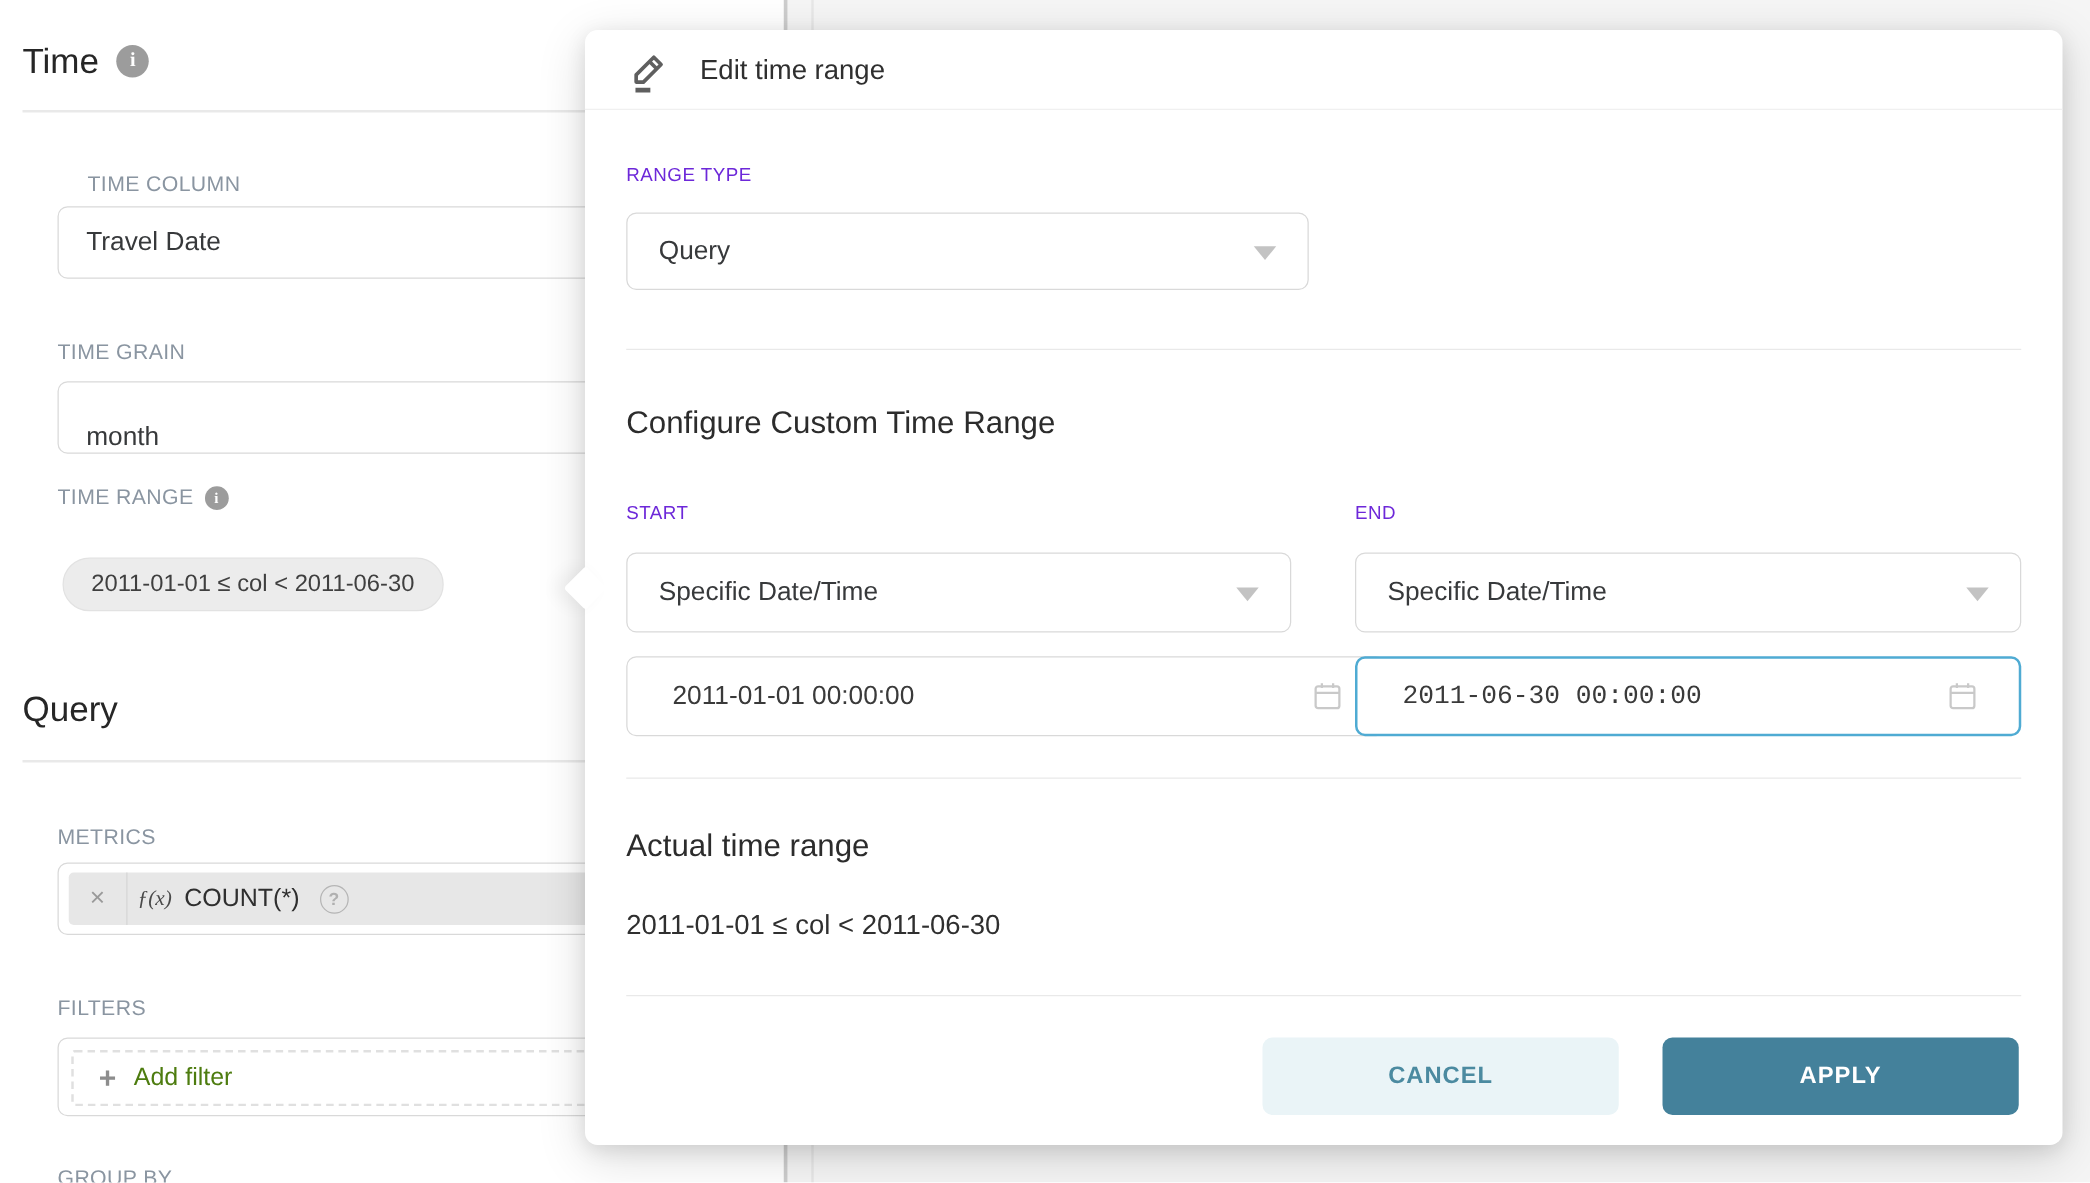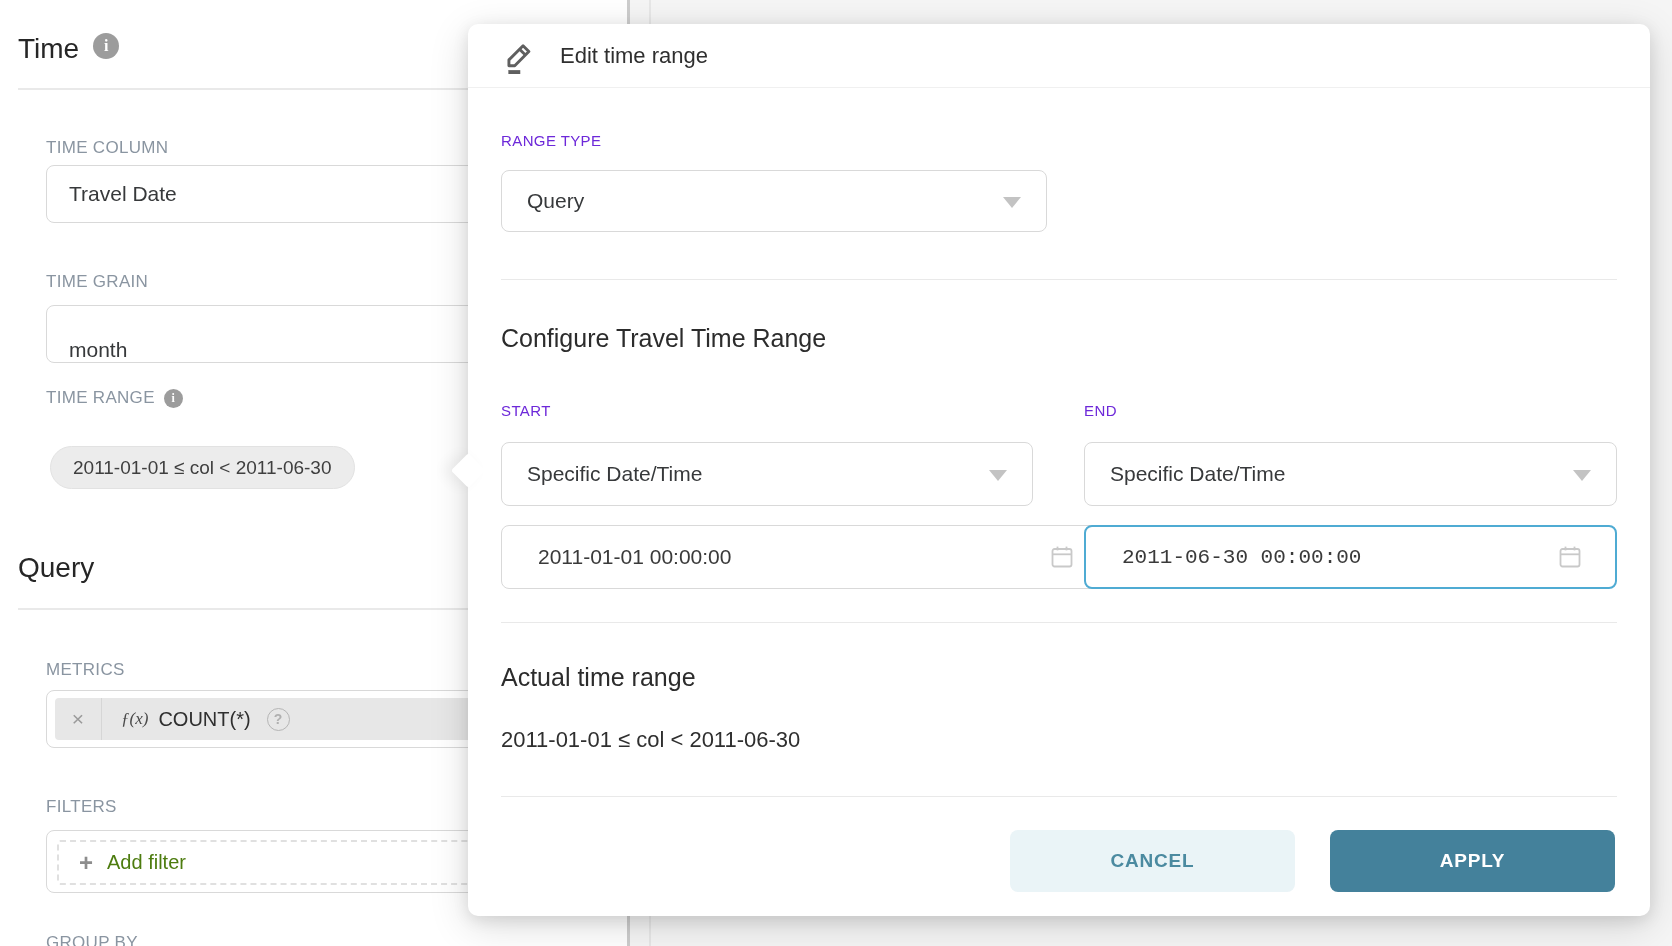--- a/index.html
+++ b/index.html
@@ -9,34 +9,34 @@
     font-family:"Liberation Sans", sans-serif; color:#2f2f2f;
   }
 
   
   .bg-right { position:absolute; left:630px; top:0; width:1042px; height:946px; background:#f5f5f5; }
   .vline-dark { position:absolute; left:627px; top:0; width:3px; height:946px; background:#cdcdcd; }
   .vline-light { position:absolute; left:649px; top:0; width:2px; height:946px; background:#e7e7e7; }
 
   
   .left-panel { position:absolute; left:0; top:0; width:630px; height:946px; }
-  .section-title { position:absolute; left:18px; font-size:28px; font-weight:500; color:#262626; display:flex; align-items:flex-start; gap:14px; }
+  .section-title { position:absolute; left:18px; font-size:28px; font-weight:500; color:#262626; display:flex; align-items:center; gap:14px; }
   .hr { position:absolute; left:18px; width:460px; height:2px; background:#e9e9e9; }
   .info-icon { display:inline-flex; width:26px; height:26px; border-radius:50%; background:#9c9c9c; color:#fff; align-items:center; justify-content:center; font-size:16px; font-weight:700; font-family:"Liberation Serif", serif; }
   .info-icon::after { content:"i"; }
   .info-icon.small { width:19px; height:19px; font-size:12px; }
   .lbl { position:absolute; left:46px; font-size:17px; letter-spacing:.3px; color:#8a95a1; display:flex; align-items:center; gap:9px; }
   .field { position:absolute; left:46px; width:430px; background:#fff; border:1px solid #d9d9d9; border-radius:8px; font-size:21px; color:#37393b; display:flex; align-items:center; padding-left:22px; }
   .pill { position:absolute; left:50px; height:43px; line-height:41px; border-radius:22px; background:var(--pill-bg,#ececec); border:1px solid #e2e2e2; padding:0 22px; font-size:19px; color:#3f3f3f; white-space:nowrap; }
 
   .metric-box { position:absolute; left:46px; top:690px; width:430px; height:58px; border:1px solid #d9d9d9; border-radius:8px; background:#fff; padding:7px 0 7px 8px; }
   .metric-chip { height:42px; background:var(--chip-bg,#e7e7e7); border-radius:4px 0 0 4px; display:flex; align-items:center; }
   .chip-x { width:46px; text-align:center; font-size:21px; color:#9a9a9a; cursor:pointer; }
   .chip-sep { width:1px; height:42px; background:#d6d6d6; }
-  .chip-fx { font-family:"Liberation Serif", serif; font-style:italic; font-size:17px; color:#4a4a4a; margin-left:19px; }
+  .chip-fx { font-family:"Liberation Serif", serif; font-style:italic; font-size:17px; color:#4a4a4a; margin-left:8px; }
   .chip-name { font-size:20px; color:#2f2f2f; margin-left:10px; }
   .chip-help { width:23px; height:23px; border:1.5px solid #b5b5b5; border-radius:50%; color:#b0b0b0; font-size:14px; font-weight:700; display:flex; align-items:center; justify-content:center; margin-left:16px; }
 
   .filter-box { position:absolute; left:46px; top:830px; width:430px; height:63px; border:1px solid #d9d9d9; border-radius:8px; background:#fff; padding:9px 0 9px 10px; }
   .filter-dashed { height:45px; border:2px dashed #e0e0e0; border-radius:3px; display:flex; align-items:center; cursor:pointer; }
   .plus-icon { font-size:24px; color:#8d8d8d; margin:0 14px 0 20px; font-weight:700; }
   .add-filter-text { font-size:20px; color:#4d7c0f; }
 
   
   .popover { position:absolute; left:468px; top:24px; width:1182px; height:892px; background:#fff; border-radius:10px; box-shadow:0 4px 16px rgba(0,0,0,.10), 0 10px 40px rgba(0,0,0,.14); }
@@ -65,21 +65,21 @@
 <div class="vline-light"></div>
 
 <div class="left-panel">
 
   <div class="section-title" style="top:33px;">
     <span>Time</span>
     <span class="info-icon"></span>
   </div>
   <div class="hr" style="top:88px;"></div>
 
-  <div class="lbl" style="top:138px;">TIME COLUMN</div>
+  <div class="lbl" style="top:138px;margin-left:24px;">TIME COLUMN</div>
   <div class="field" style="top:165px; height:58px;">
     <span>Travel Date</span>
   </div>
 
   <div class="lbl" style="top:272px;">TIME GRAIN</div>
   <div class="field" style="top:305px; height:58px;align-items:flex-end;">
     <span>month</span>
   </div>
 
   <div class="lbl" style="top:388px;">
@@ -128,21 +128,21 @@
   </div>
 
   <div class="plbl" style="left:33px; top:108px;">RANGE TYPE</div>
   <div class="select" style="left:33px; top:146px; width:546px; height:62px;">
     <span>Query</span>
     <span class="caret"></span>
   </div>
 
   <div class="pdivider" style="top:255px;"></div>
 
-  <div class="pheading" style="top:300px;">Configure Travel Time Range</div>
+  <div class="pheading" style="top:300px;">Configure Custom Time Range</div>
 
   <div class="plbl" style="left:33px; top:378px;">START</div>
   <div class="plbl" style="left:616px; top:378px;">END</div>
 
   <div class="select" style="left:33px; top:418px; width:532px;">
     <span>Specific Date/Time</span>
     <span class="caret"></span>
   </div>
   <div class="select" style="left:616px; top:418px; width:533px;">
     <span>Specific Date/Time</span>

